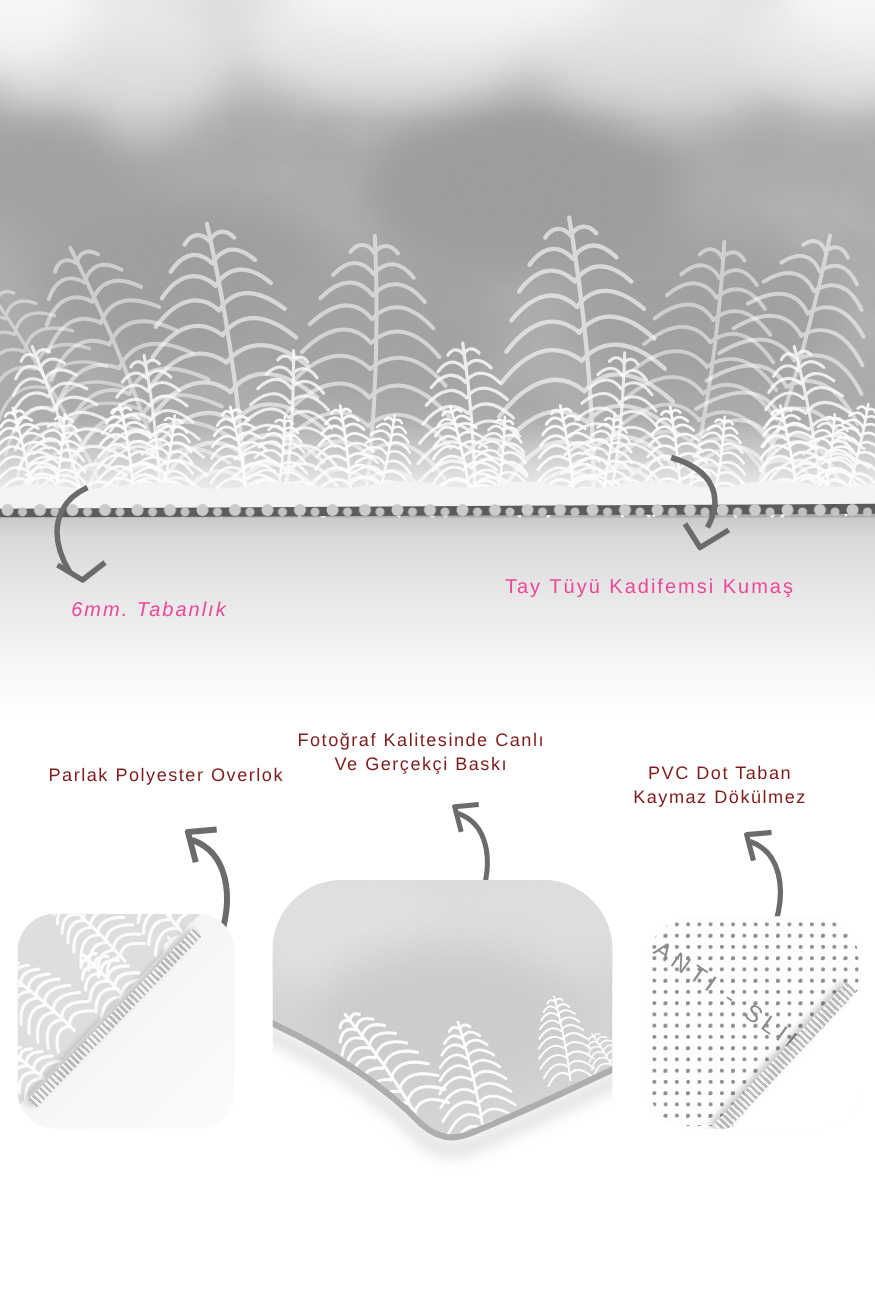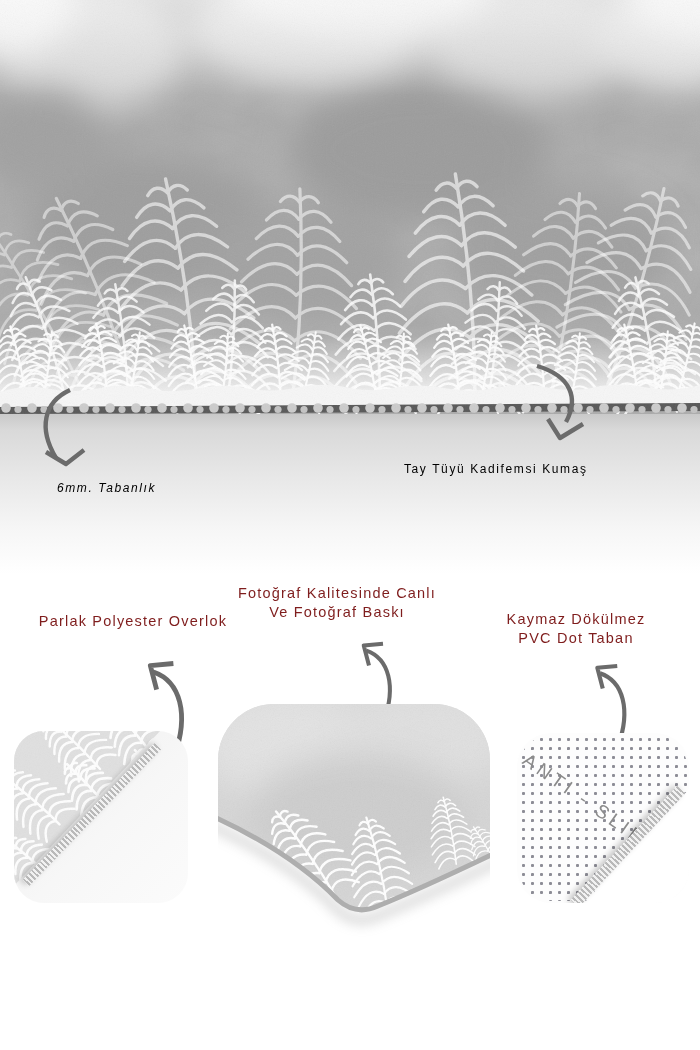--- a/index.html
+++ b/index.html
@@ -3,21 +3,21 @@
 <meta charset="utf-8">
 <style>
   html,body{margin:0;padding:0;background:#fff;}
   .canvas{position:relative;width:700px;height:1050px;background:#fff;overflow:hidden;
           font-family:"Liberation Sans", sans-serif;}
   
   .photo{position:absolute;left:0;top:0;width:700px;height:416px;}
   .bg-fade{position:absolute;left:0;top:414px;width:700px;height:160px;
            background:linear-gradient(180deg,#c9c9c9 0%,#d9d9d9 10%,#e7e7e7 38%,#f6f6f6 72%,#ffffff 100%);}
   
-  .lbl{position:absolute;color:#000000;font-size:12px;letter-spacing:1.6px;line-height:21px;white-space:nowrap;}
+  .lbl{position:absolute;color:#ec4899;font-size:16px;letter-spacing:1.6px;line-height:21px;white-space:nowrap;}
   .lbl-6mm{left:57px;top:478px;font-style:italic;}
   .lbl-fabric{left:404px;top:459px;}
   .feat-lbl{position:absolute;color:#7f1d1d;font-size:14.5px;letter-spacing:1.2px;line-height:19px;text-align:center;}
   .feat-overlock{left:12px;top:612px;width:242px;text-align:center;}
   .feat-print{left:216px;top:584px;width:242px;}
   .feat-antislip{left:478px;top:610px;width:196px;}
   
   .arrow{position:absolute;}
   
   .thumb{position:absolute;overflow:hidden;background:#fff;}
@@ -187,25 +187,25 @@
       <path d="M 33 63 L 45 82 L 68 68"></path>
     </g>
   </svg>
   <div class="lbl lbl-fabric">Tay Tüyü Kadifemsi Kumaş</div>
 
   <div class="feat-lbl feat-overlock">
     <div>Parlak Polyester Overlok</div>
   </div>
   <div class="feat-lbl feat-print">
     <div>Fotoğraf Kalitesinde Canlı</div>
-    <div>Ve Fotoğraf Baskı</div>
+    <div>Ve Gerçekçi Baskı</div>
   </div>
   <div class="feat-lbl feat-antislip">
+    <div>PVC Dot Taban</div>
     <div>Kaymaz Dökülmez</div>
-    <div>PVC Dot Taban</div>
   </div>
 
   <svg class="arrow" style="left:128px;top:652px" width="74" height="110" viewBox="0 0 70 105">
       <use href="#arrowUp"></use>
     </svg>
   <svg class="arrow" style="left:344px;top:634px" width="64" height="92" viewBox="0 0 70 105">
       <use href="#arrowUp"></use>
     </svg>
   <svg class="arrow" style="left:578px;top:656px" width="64" height="95" viewBox="0 0 70 105">
       <use href="#arrowUp"></use>

